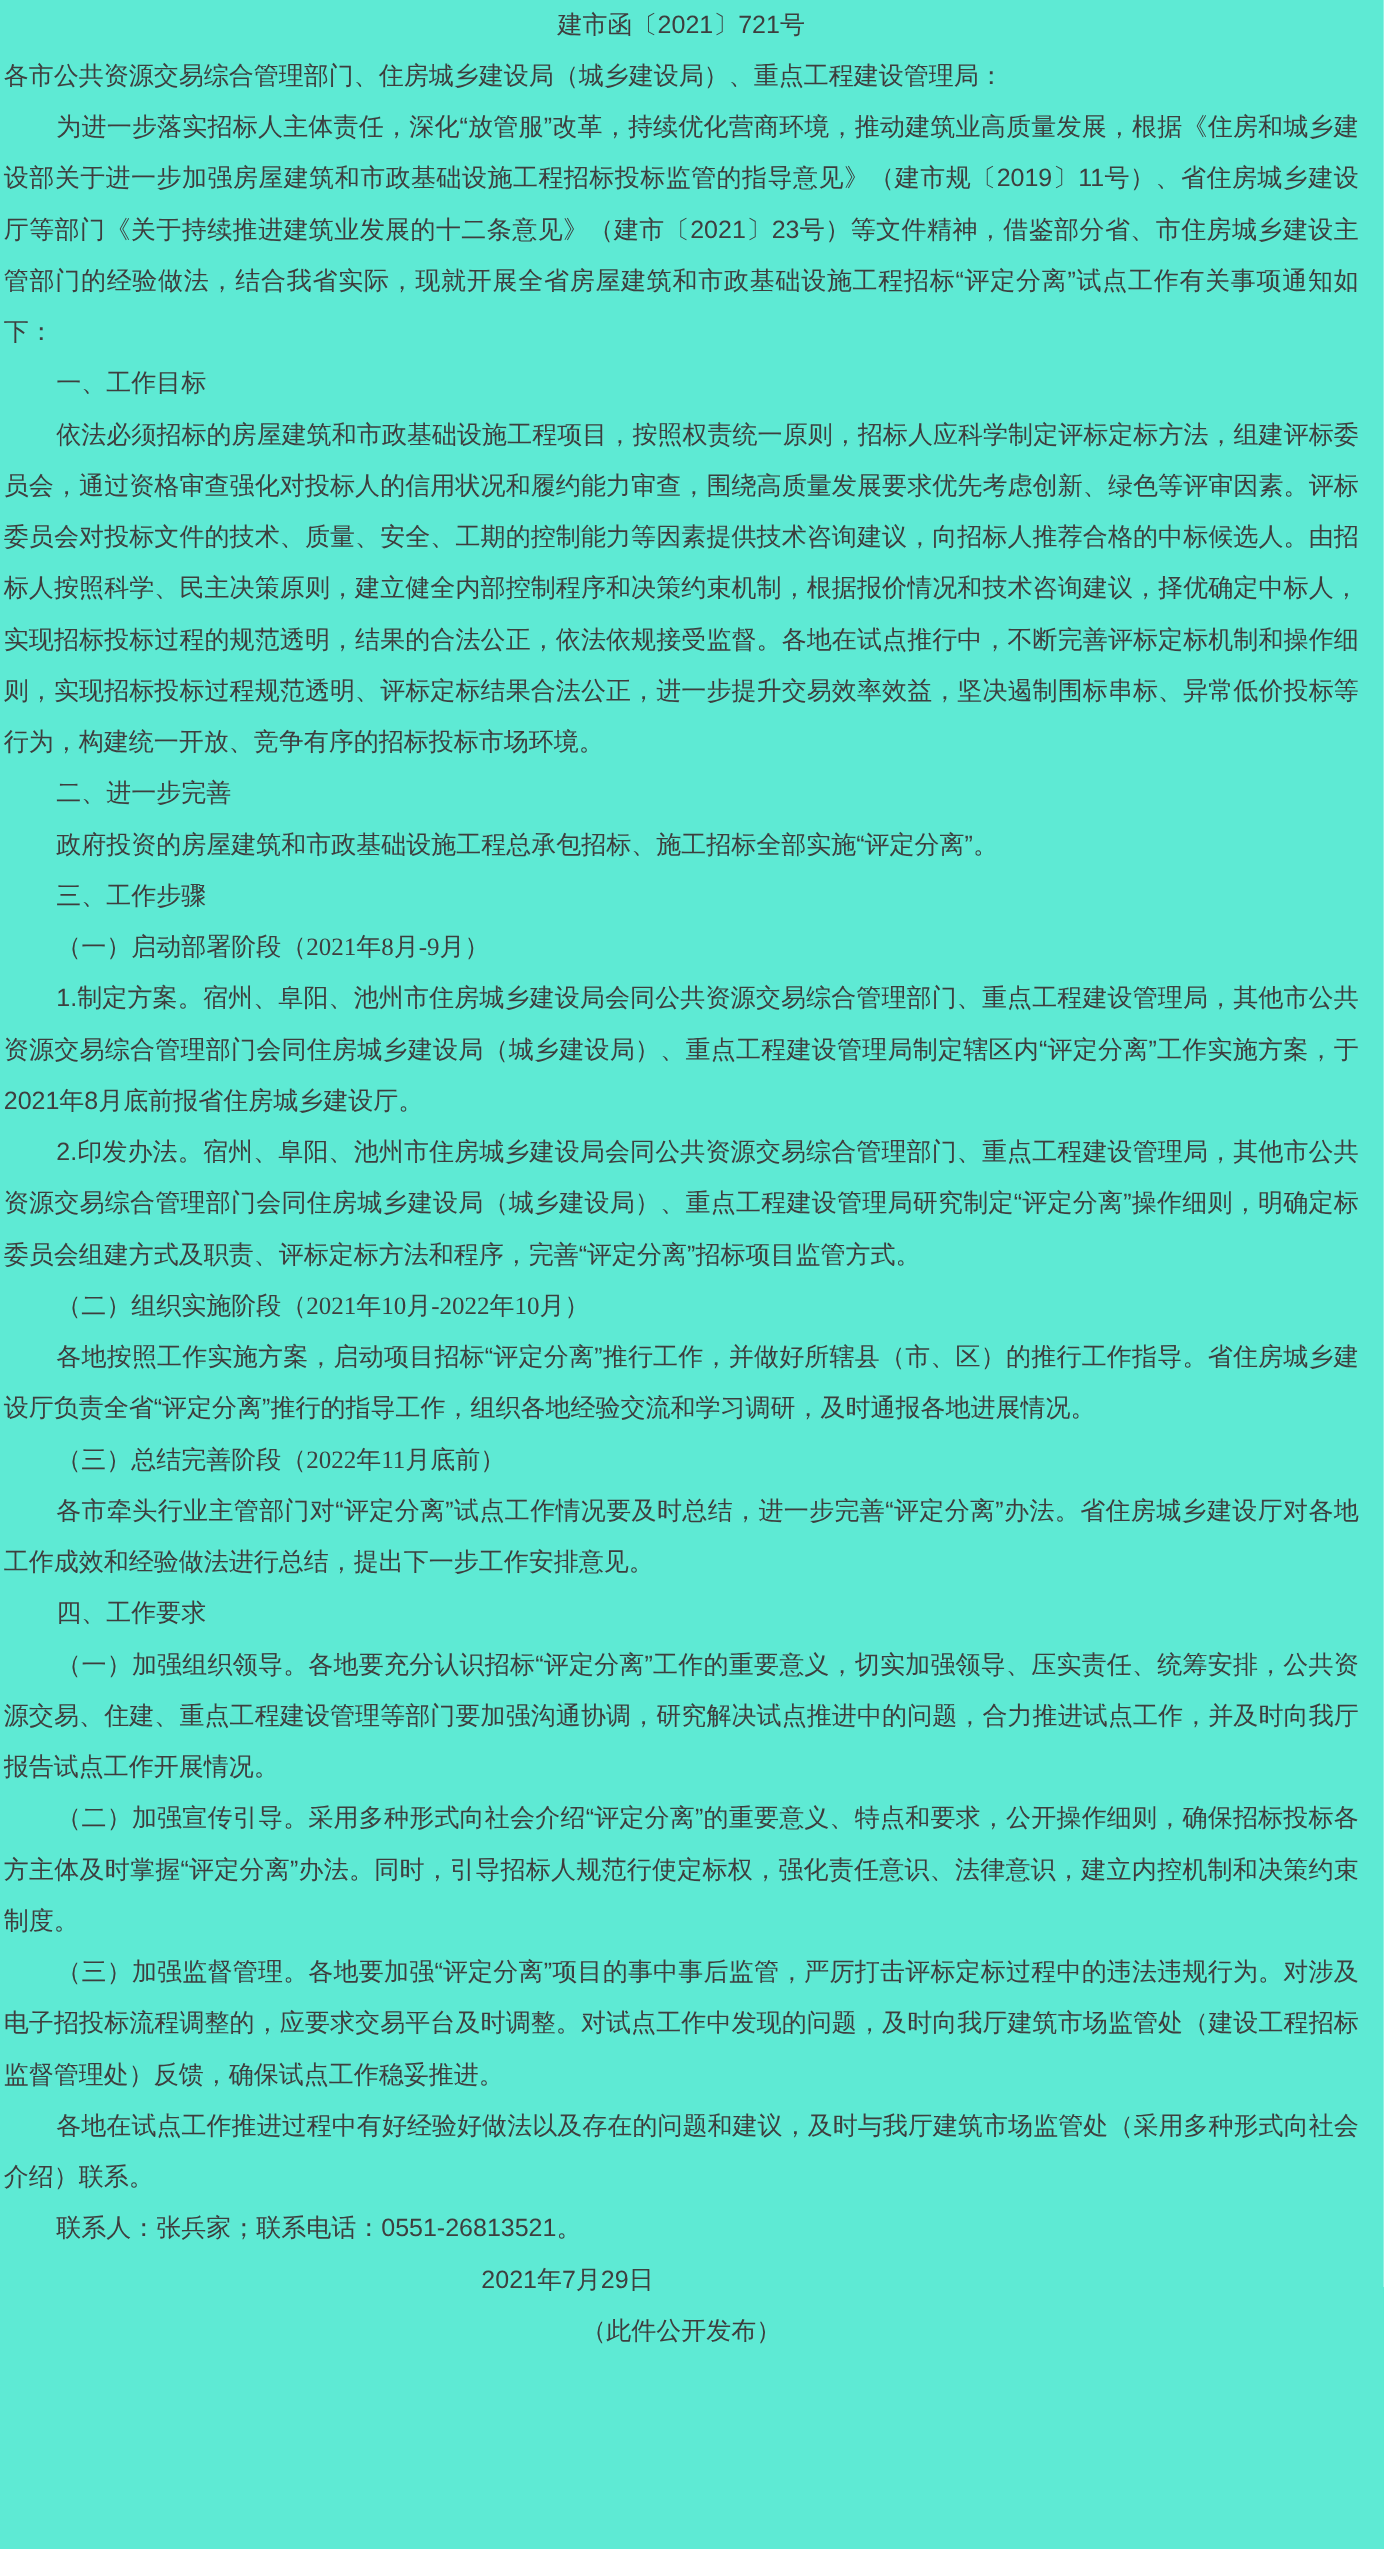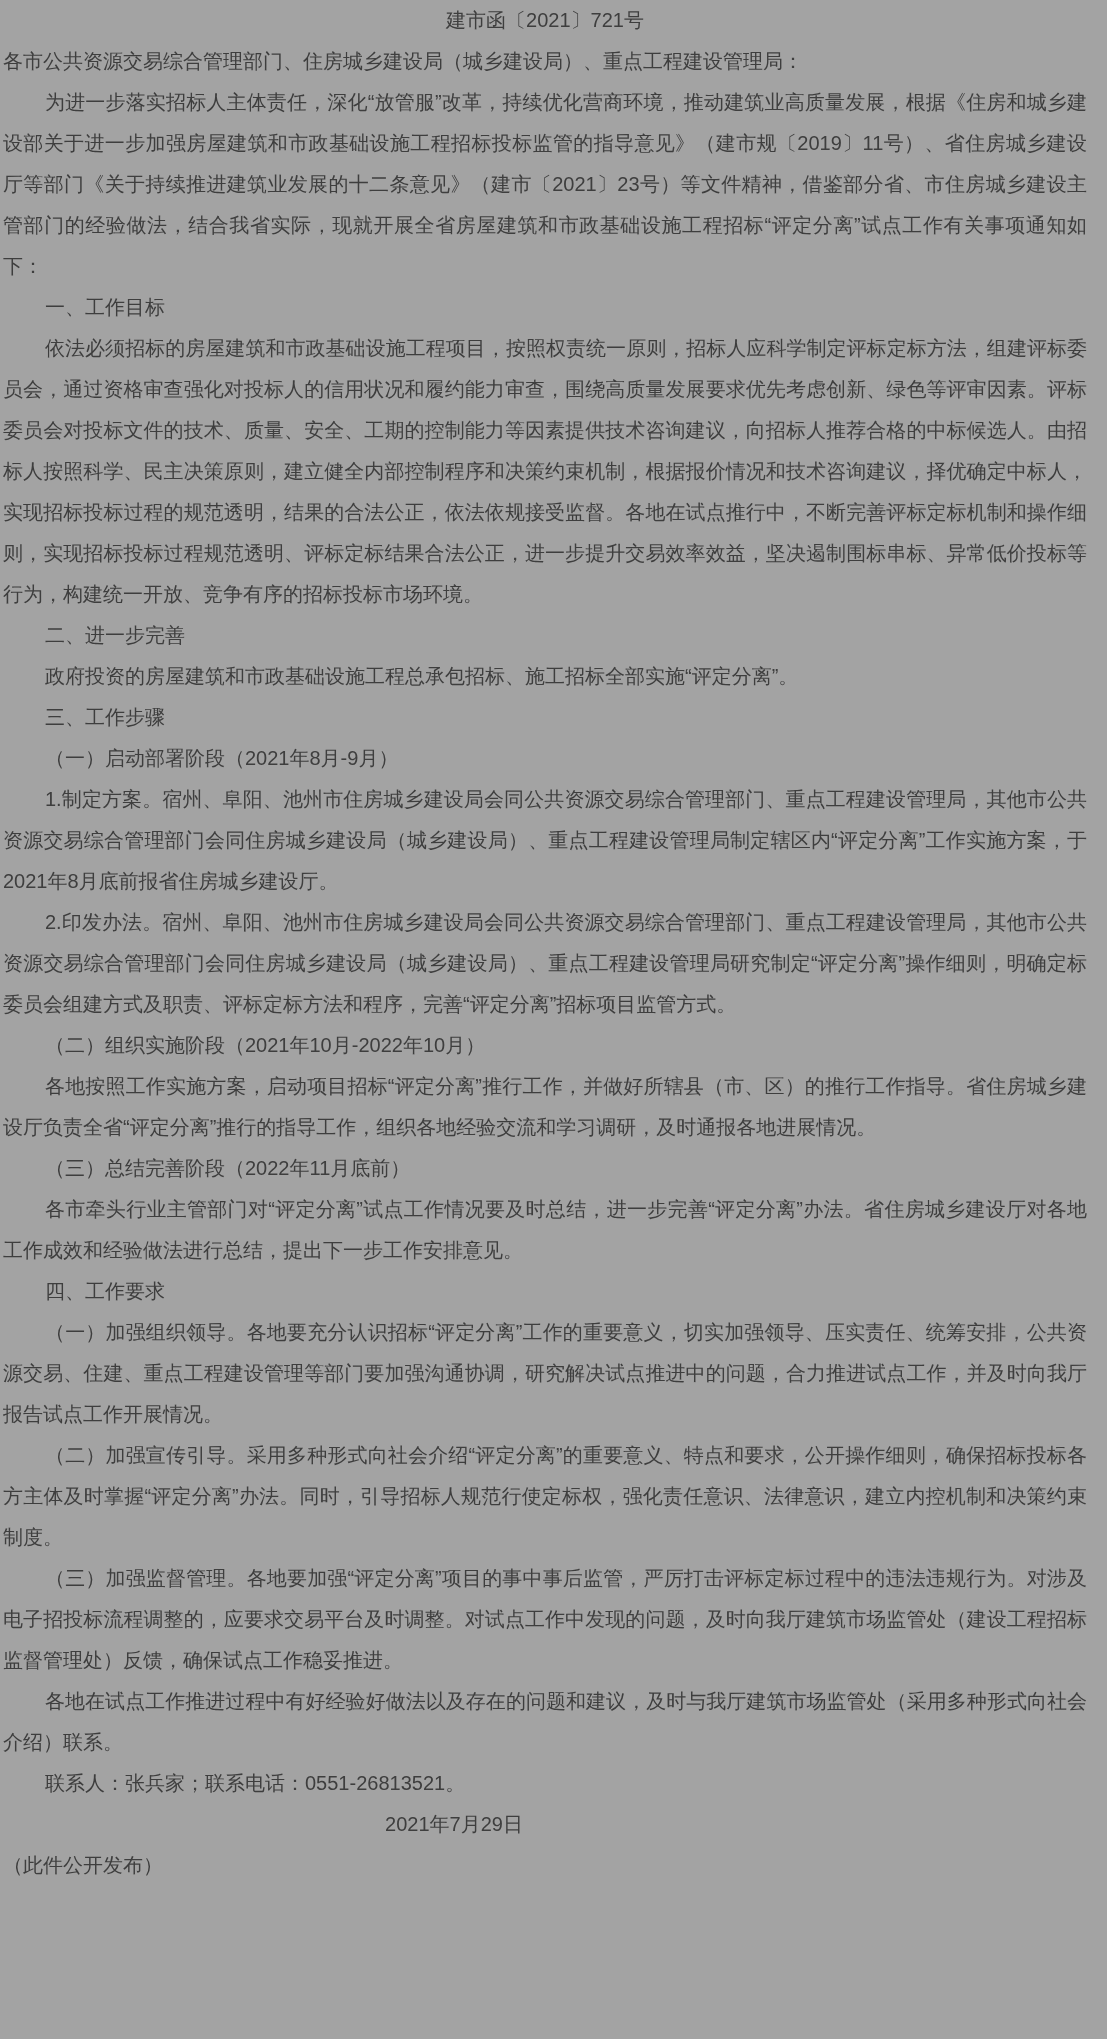--- a/index.html
+++ b/index.html
@@ -8,21 +8,21 @@
       background: #ffffff;
     }
     body {
       width: 1107px;
     }
     .doc {
       box-sizing: border-box;
       width: 1107px;
       min-height: 2039px;
       padding: 0 20px 30px 3px;
-      background: #a3a3a3;
+      background: #5eead4;
       font-family: "Liberation Sans", "DejaVu Sans", sans-serif;
       font-size: 20px;
       line-height: 41px;
       color: #3e3e3e;
     }
     .doc p {
       margin: 0;
     }
     .title {
       text-align: center;
@@ -31,31 +31,32 @@
       text-align: justify;
       text-indent: 42px;
     }
     .flush {
       text-indent: 0;
     }
     .heading {
       font-weight: normal;
     }
     .subheading {
-      font-family: Liberation Sans, sans-serif;
+      font-family: Liberation Serif, serif;
     }
     .date-line {
       margin-top: 123px;
       text-align: center;
       padding-right: 182px;
       text-indent: 0;
     }
     .footer-note {
       text-indent: 0;
       margin-left: 27px;
+      text-align: center;
     }
   </style>
 </head>
 <body>
 
 <div class="doc">
 
   <p class="title">建市函〔2021〕721号</p>
 
   <p class="para flush">各市公共资源交易综合管理部门、住房城乡建设局（城乡建设局）、重点工程建设管理局：</p>

